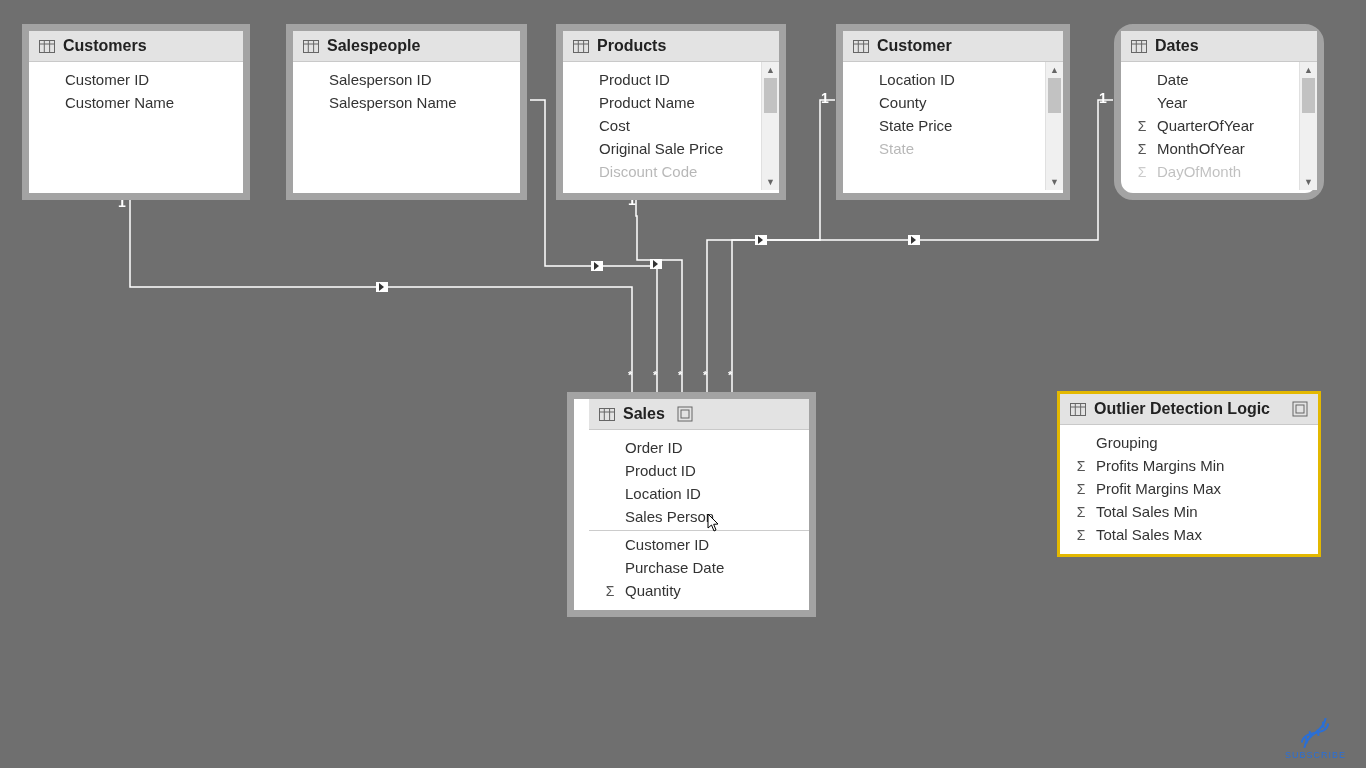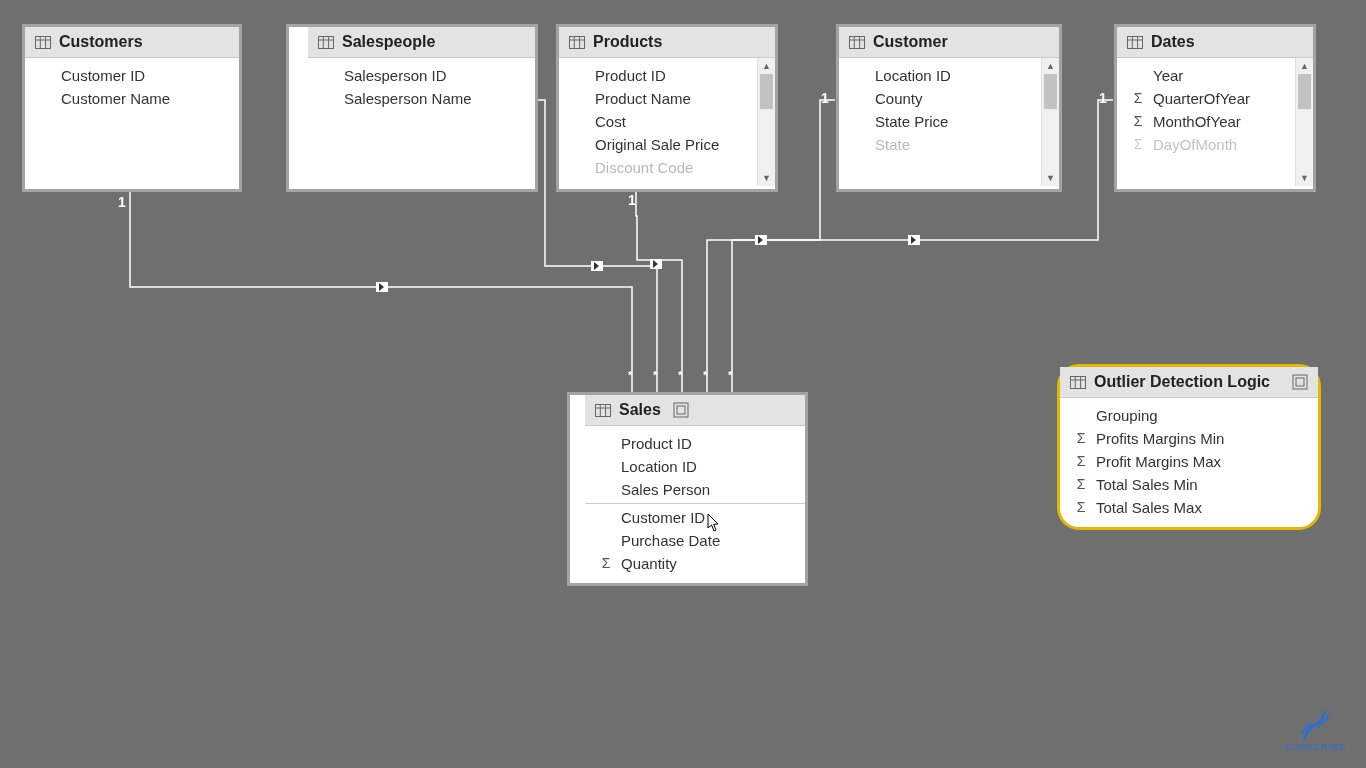--- a/index.html
+++ b/index.html
@@ -17,21 +17,21 @@
   svg.relationships {
     position: absolute;
     top: 0; left: 0;
     width: 1366px;
     height: 768px;
     pointer-events: none;
   }
   .table-card {
     position: absolute;
     background: #fff;
-    border: 3px solid #a3a3a3;
+    border: 7px solid #a3a3a3;
   }
   .table-card.selected {
     border: 3px solid #e3b800;
   }
   .table-card .header {
     background: #e3e3e3;
     border-bottom: 1px solid #c9c9c9;
     padding: 6px 10px 6px 10px;
     display: flex;
     align-items: center;
@@ -50,21 +50,21 @@
     width: 16px; height: 16px;
   }
   .table-card .body {
     position: relative;
   }
   .table-card .fields {
     padding: 6px 0 8px 0;
   }
   .table-card .field {
     display: flex;
-    align-items: flex-start;
+    align-items: flex-end;
     padding: 3px 12px 3px 12px;
     gap: 6px;
     color: #333;
     font-size: 15px;
     white-space: nowrap;
   }
   .field .sigma {
     flex: 0 0 18px;
     text-align: center;
     color: #555;
@@ -130,21 +130,21 @@
   
   .cursor {
     position: absolute;
     width: 14px; height: 20px;
     pointer-events: none;
   }
   
   .subscribe {
     position: absolute;
     right: 20px;
-    bottom: 16px;
+    bottom: 8px;
     text-align: center;
     color: #2a6fd6;
     font-size: 9px;
     letter-spacing: 1px;
   }
   .subscribe .icon {
     width: 36px; height: 26px;
     margin: 0 auto 2px auto;
     transform: rotate(-25deg);
   }
@@ -202,21 +202,21 @@
           <span>Customer ID</span>
         </div>
     <div class="field">
           <span class="indent"></span>
           <span>Customer Name</span>
         </div>
   </div>
     </div>
 </div>
 
-<div class="table-card" style="left:286px; top:24px; width:227px; height:162px;padding-left:19px;">
+<div class="table-card" style="left:286px; top:24px; width:227px; height:162px;">
   <div class="header">
     <svg class="table-icon" viewBox="0 0 16 13">
         <rect x="0.5" y="0.5" width="15" height="12" fill="none" stroke="#666"></rect>
         <line x1="0.5" y1="4" x2="15.5" y2="4" stroke="#666"></line>
         <line x1="5.3" y1="0.5" x2="5.3" y2="12.5" stroke="#666"></line>
         <line x1="10.6" y1="0.5" x2="10.6" y2="12.5" stroke="#666"></line>
       </svg>
     <span>Salespeople</span>
   </div>
   <div class="body">
@@ -308,32 +308,36 @@
     <div class="scrollbar">
       <div class="arrow">▲</div>
       <div class="track">
           <div class="thumb" style="top:0; height:35px;"></div>
         </div>
       <div class="arrow">▼</div>
     </div>
   </div>
 </div>
 
-<div class="table-card" style="left:1114px; top:24px; width:196px; height:162px;">
+<div class="table-card" style="left:1114px; top:24px; width:196px; height:162px;border-radius:19px;">
   <div class="header">
     <svg class="table-icon" viewBox="0 0 16 13">
         <rect x="0.5" y="0.5" width="15" height="12" fill="none" stroke="#666"></rect>
         <line x1="0.5" y1="4" x2="15.5" y2="4" stroke="#666"></line>
         <line x1="5.3" y1="0.5" x2="5.3" y2="12.5" stroke="#666"></line>
         <line x1="10.6" y1="0.5" x2="10.6" y2="12.5" stroke="#666"></line>
       </svg>
     <span>Dates</span>
   </div>
   <div class="body" style="height:128px; overflow:hidden;">
     <div class="fields">
+      <div class="field">
+          <span class="indent"></span>
+          <span>Date</span>
+        </div>
       <div class="field">
           <span class="indent"></span>
           <span>Year</span>
         </div>
       <div class="field">
           <span class="sigma">Σ</span>
           <span>QuarterOfYear</span>
         </div>
       <div class="field">
           <span class="sigma">Σ</span>
@@ -365,20 +369,24 @@
     <span>Sales</span>
     <svg class="filter-icon" viewBox="0 0 16 16" style="margin-left:4px;">
         <rect x="1" y="1" width="14" height="14" fill="none" stroke="#666"></rect>
         <rect x="4" y="4" width="8" height="8" fill="none" stroke="#666"></rect>
       </svg>
   </div>
   <div class="body">
       <div class="fields">
     <div class="field">
           <span class="indent"></span>
+          <span>Order ID</span>
+        </div>
+    <div class="field">
+          <span class="indent"></span>
           <span>Product ID</span>
         </div>
     <div class="field">
           <span class="indent"></span>
           <span>Location ID</span>
         </div>
     <div class="field">
           <span class="indent"></span>
           <span>Sales Person</span>
         </div>
@@ -392,21 +400,21 @@
           <span>Purchase Date</span>
         </div>
     <div class="field">
           <span class="sigma">Σ</span>
           <span>Quantity</span>
         </div>
   </div>
     </div>
 </div>
 
-<div class="table-card selected" style="left:1057px; top:364px; width:258px;border-radius:22px;">
+<div class="table-card selected" style="left:1057px; top:391px; width:258px;">
   <div class="header">
     <svg class="table-icon" viewBox="0 0 16 13">
         <rect x="0.5" y="0.5" width="15" height="12" fill="none" stroke="#666"></rect>
         <line x1="0.5" y1="4" x2="15.5" y2="4" stroke="#666"></line>
         <line x1="5.3" y1="0.5" x2="5.3" y2="12.5" stroke="#666"></line>
         <line x1="10.6" y1="0.5" x2="10.6" y2="12.5" stroke="#666"></line>
       </svg>
     <span>Outlier Detection Logic</span>
     <svg class="filter-icon" viewBox="0 0 16 16">
         <rect x="1" y="1" width="14" height="14" fill="none" stroke="#666"></rect>

